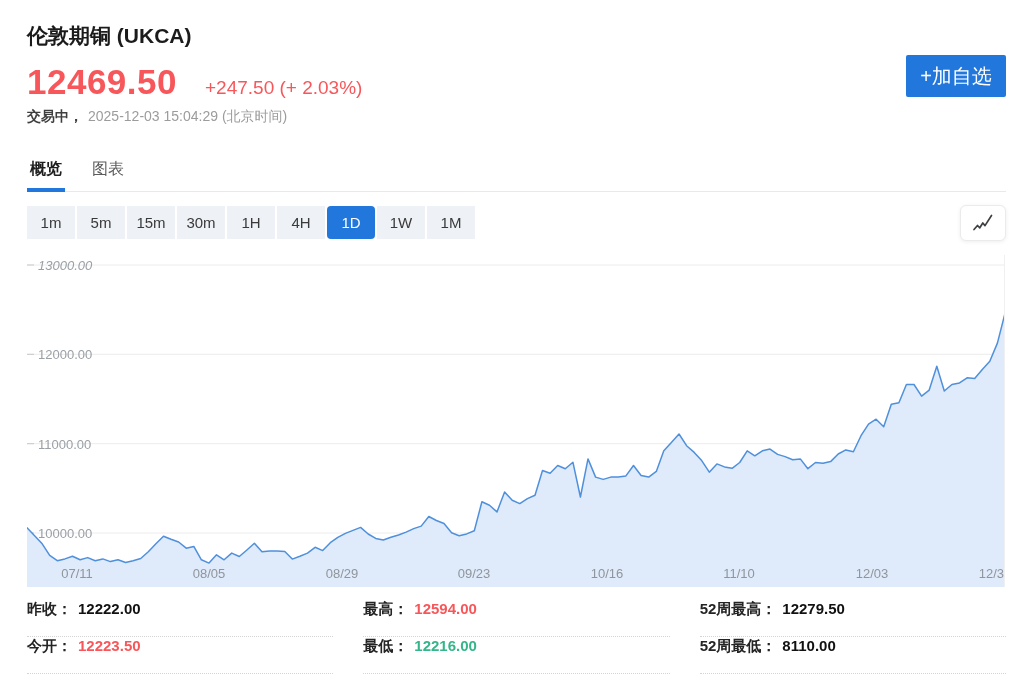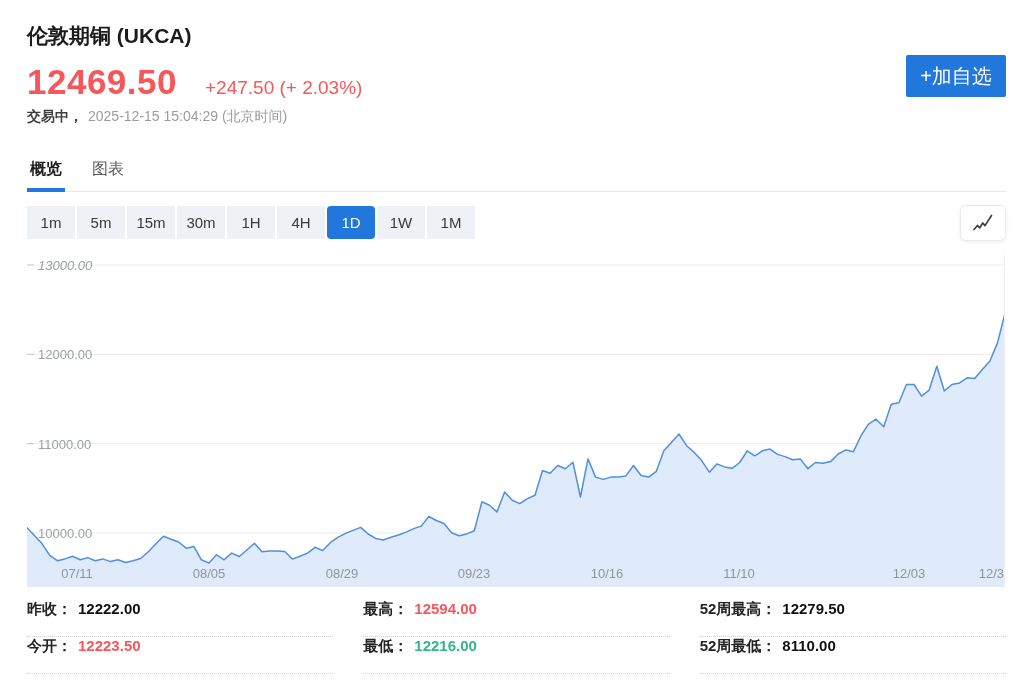--- a/index.html
+++ b/index.html
@@ -66,21 +66,21 @@
 
   <h1 class="title">伦敦期铜 (UKCA)</h1>
 
   <div class="price-row">
     <span class="price">12469.50</span>
     <span class="change">+247.50 (+ 2.03%)</span>
   </div>
 
   <div class="status-row">
     <span class="status">交易中，</span>
-    <span class="timestamp">2025-12-15 15:04:29 (北京时间)</span>
+    <span class="timestamp">2025-12-03 15:04:29 (北京时间)</span>
   </div>
 
   <button class="add-btn">+加自选</button>
 
   <nav class="tabs" id="tabs">
       <div class="tab active">概览</div>
       <div class="tab">图表</div>
     </nav>
 
   <div class="intervals-row">
@@ -118,21 +118,21 @@
       <span class="y-label" style="top: 10px; font-style: italic;">13000.00</span>
       <span class="y-label" style="top: 99.3px;">12000.00</span>
       <span class="y-label" style="top: 188.7px;">11000.00</span>
       <span class="y-label" style="top: 278px;">10000.00</span>
       <span class="x-label" style="left: 50px;">07/11</span>
       <span class="x-label" style="left: 182px;">08/05</span>
       <span class="x-label" style="left: 315px;">08/29</span>
       <span class="x-label" style="left: 447px;">09/23</span>
       <span class="x-label" style="left: 580px;">10/16</span>
       <span class="x-label" style="left: 712px;">11/10</span>
-      <span class="x-label" style="left: 845px; margin-left: 37px;">12/03</span>
+      <span class="x-label" style="left: 845px;">12/03</span>
       <span class="x-label right">12/3</span>
     </div>
 
   <div class="stats" id="stats">
       <div class="stat-col">
         <div class="stat-row">
           <span class="stat-label">昨收：</span>
           <span class="stat-value v-dark">12222.00</span>
         </div>
         <div class="stat-row">

